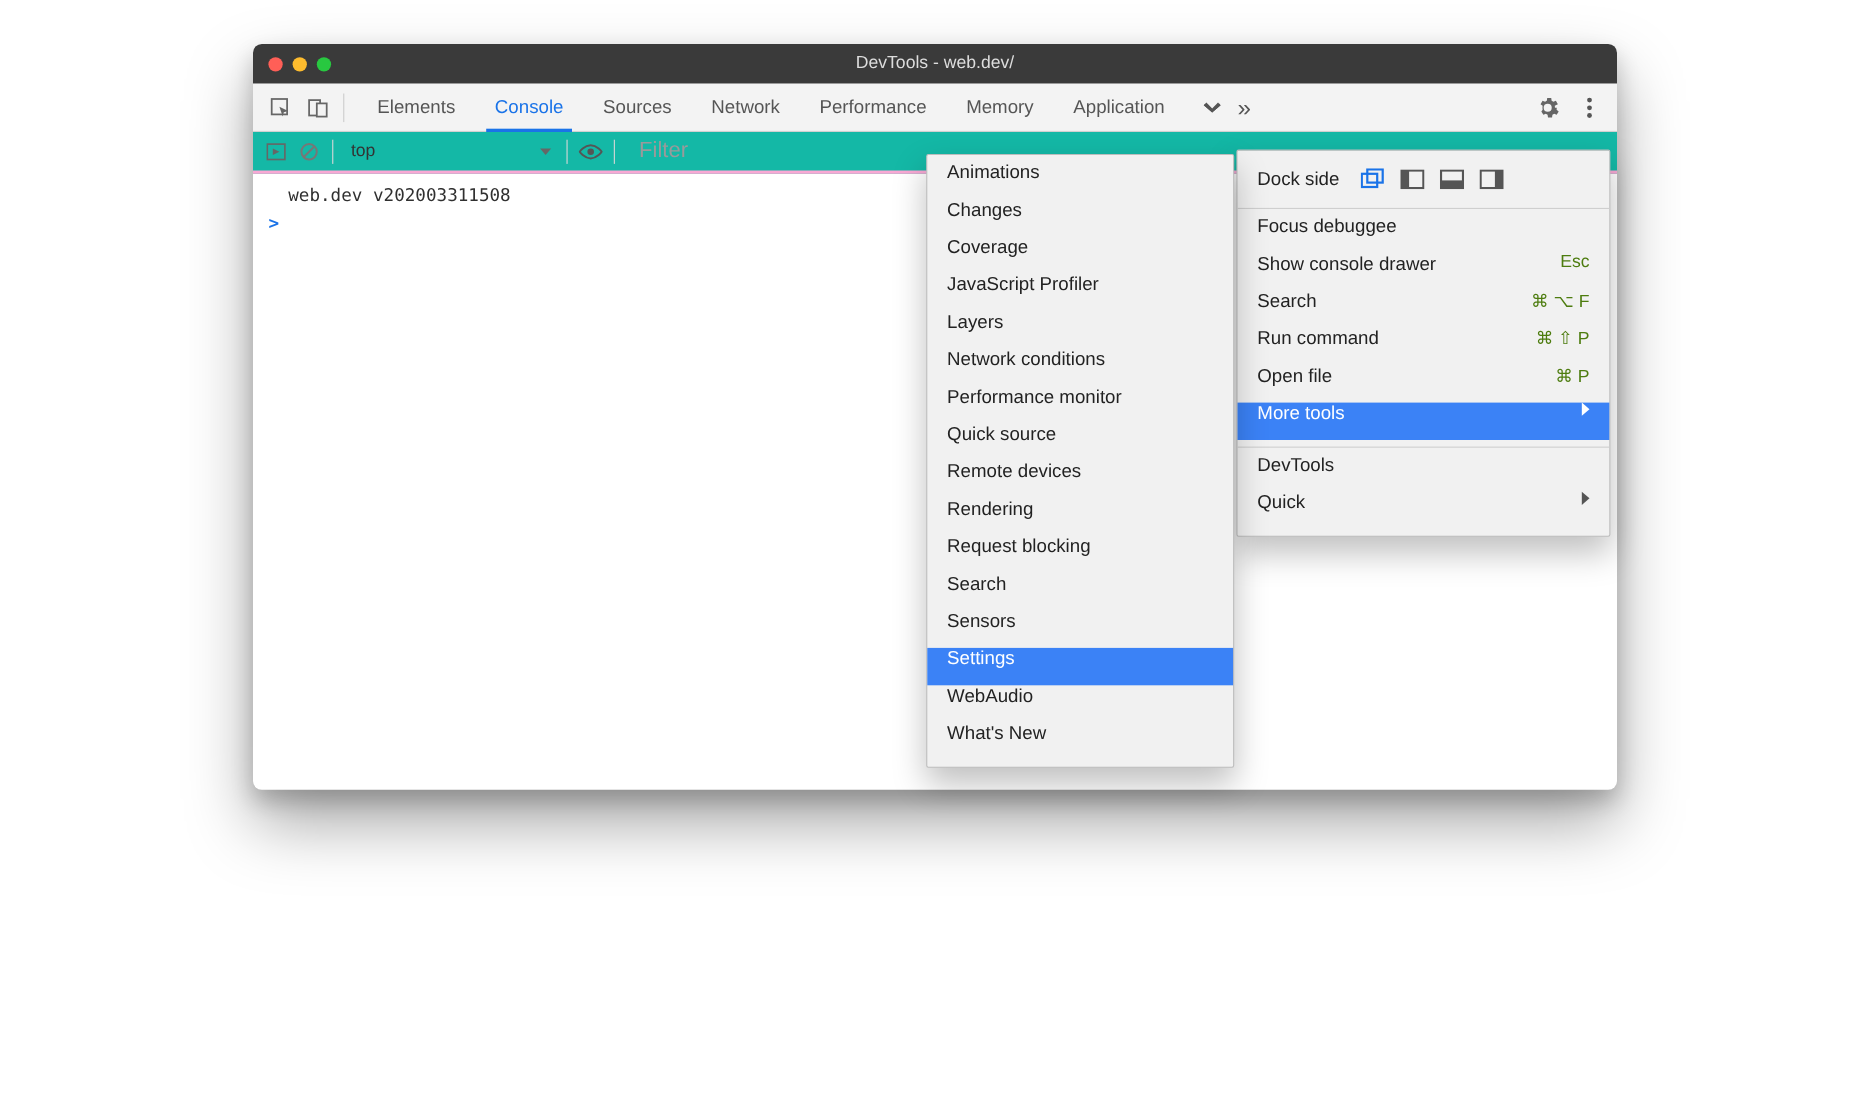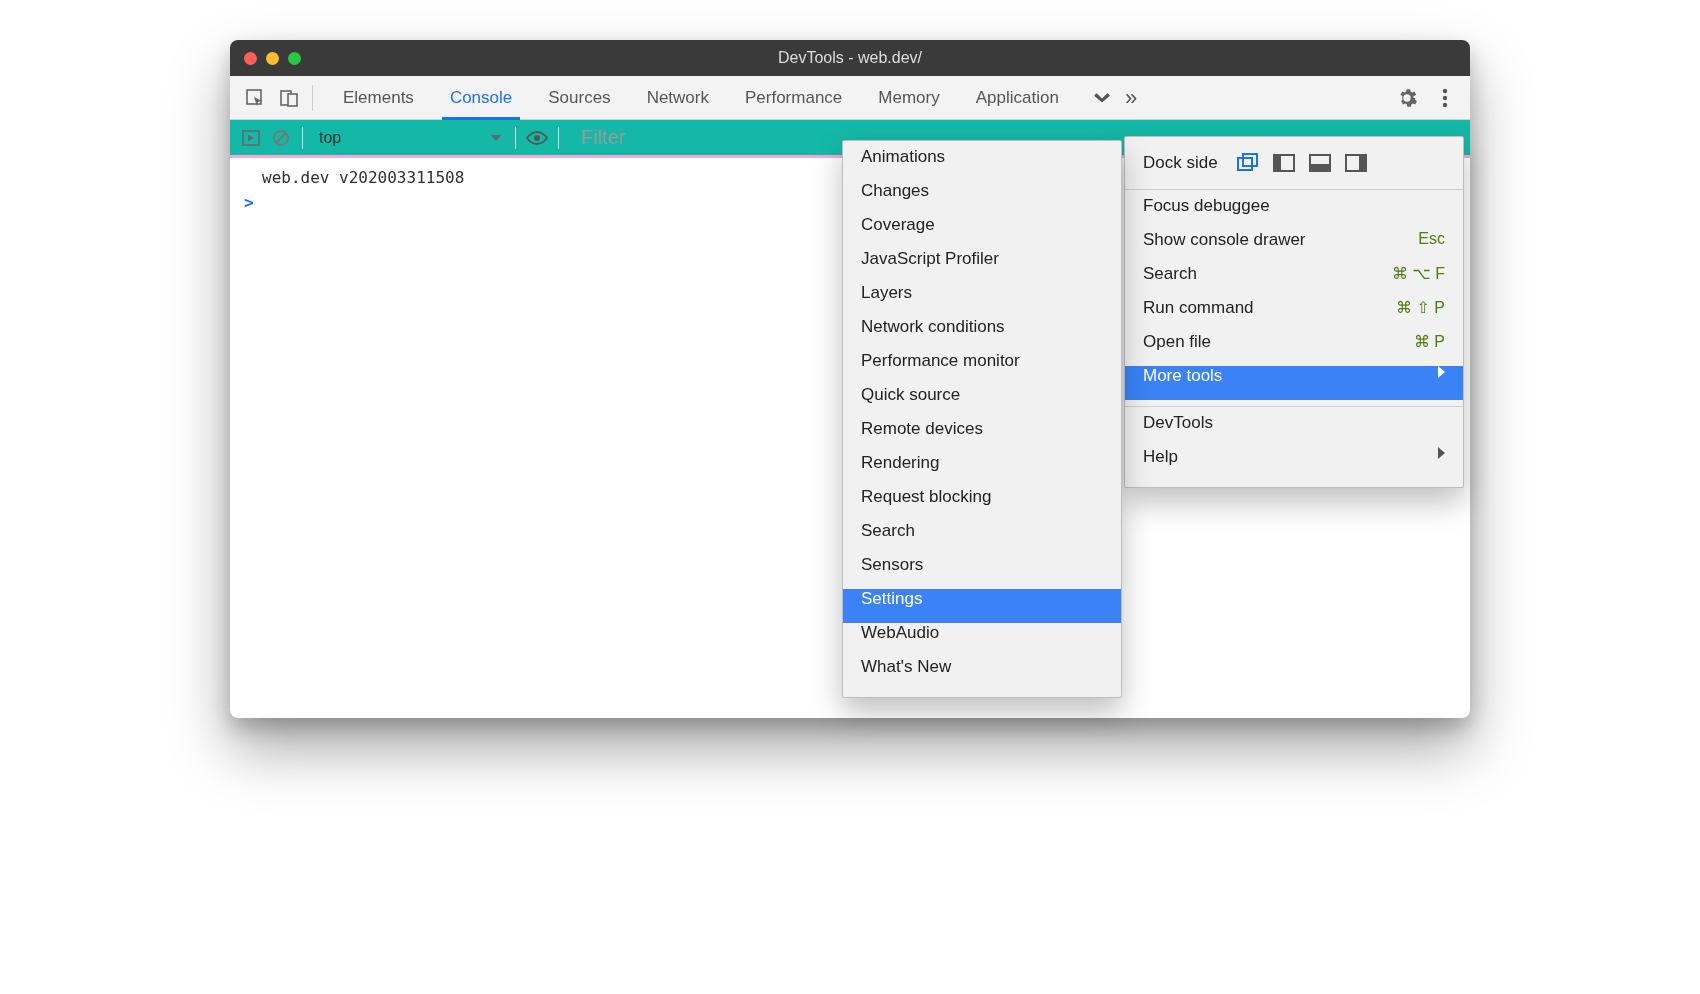--- a/index.html
+++ b/index.html
@@ -304,21 +304,21 @@
       <span>More tools</span>
       <span class="sub-arrow"></span>
     </div>
 
     <div class="sep"></div>
 
     <div class="row">
       <span>DevTools</span>
     </div>
     <div class="row">
-      <span>Help</span>
+      <span>Quick</span>
       <span class="sub-arrow" style="border-left-color:#555"></span>
     </div>
   </div>
 
   <div id="sub-menu" class="menu">
       <div class="row">
         <span>Animations</span>
       </div>
       <div class="row">
         <span>Changes</span>

